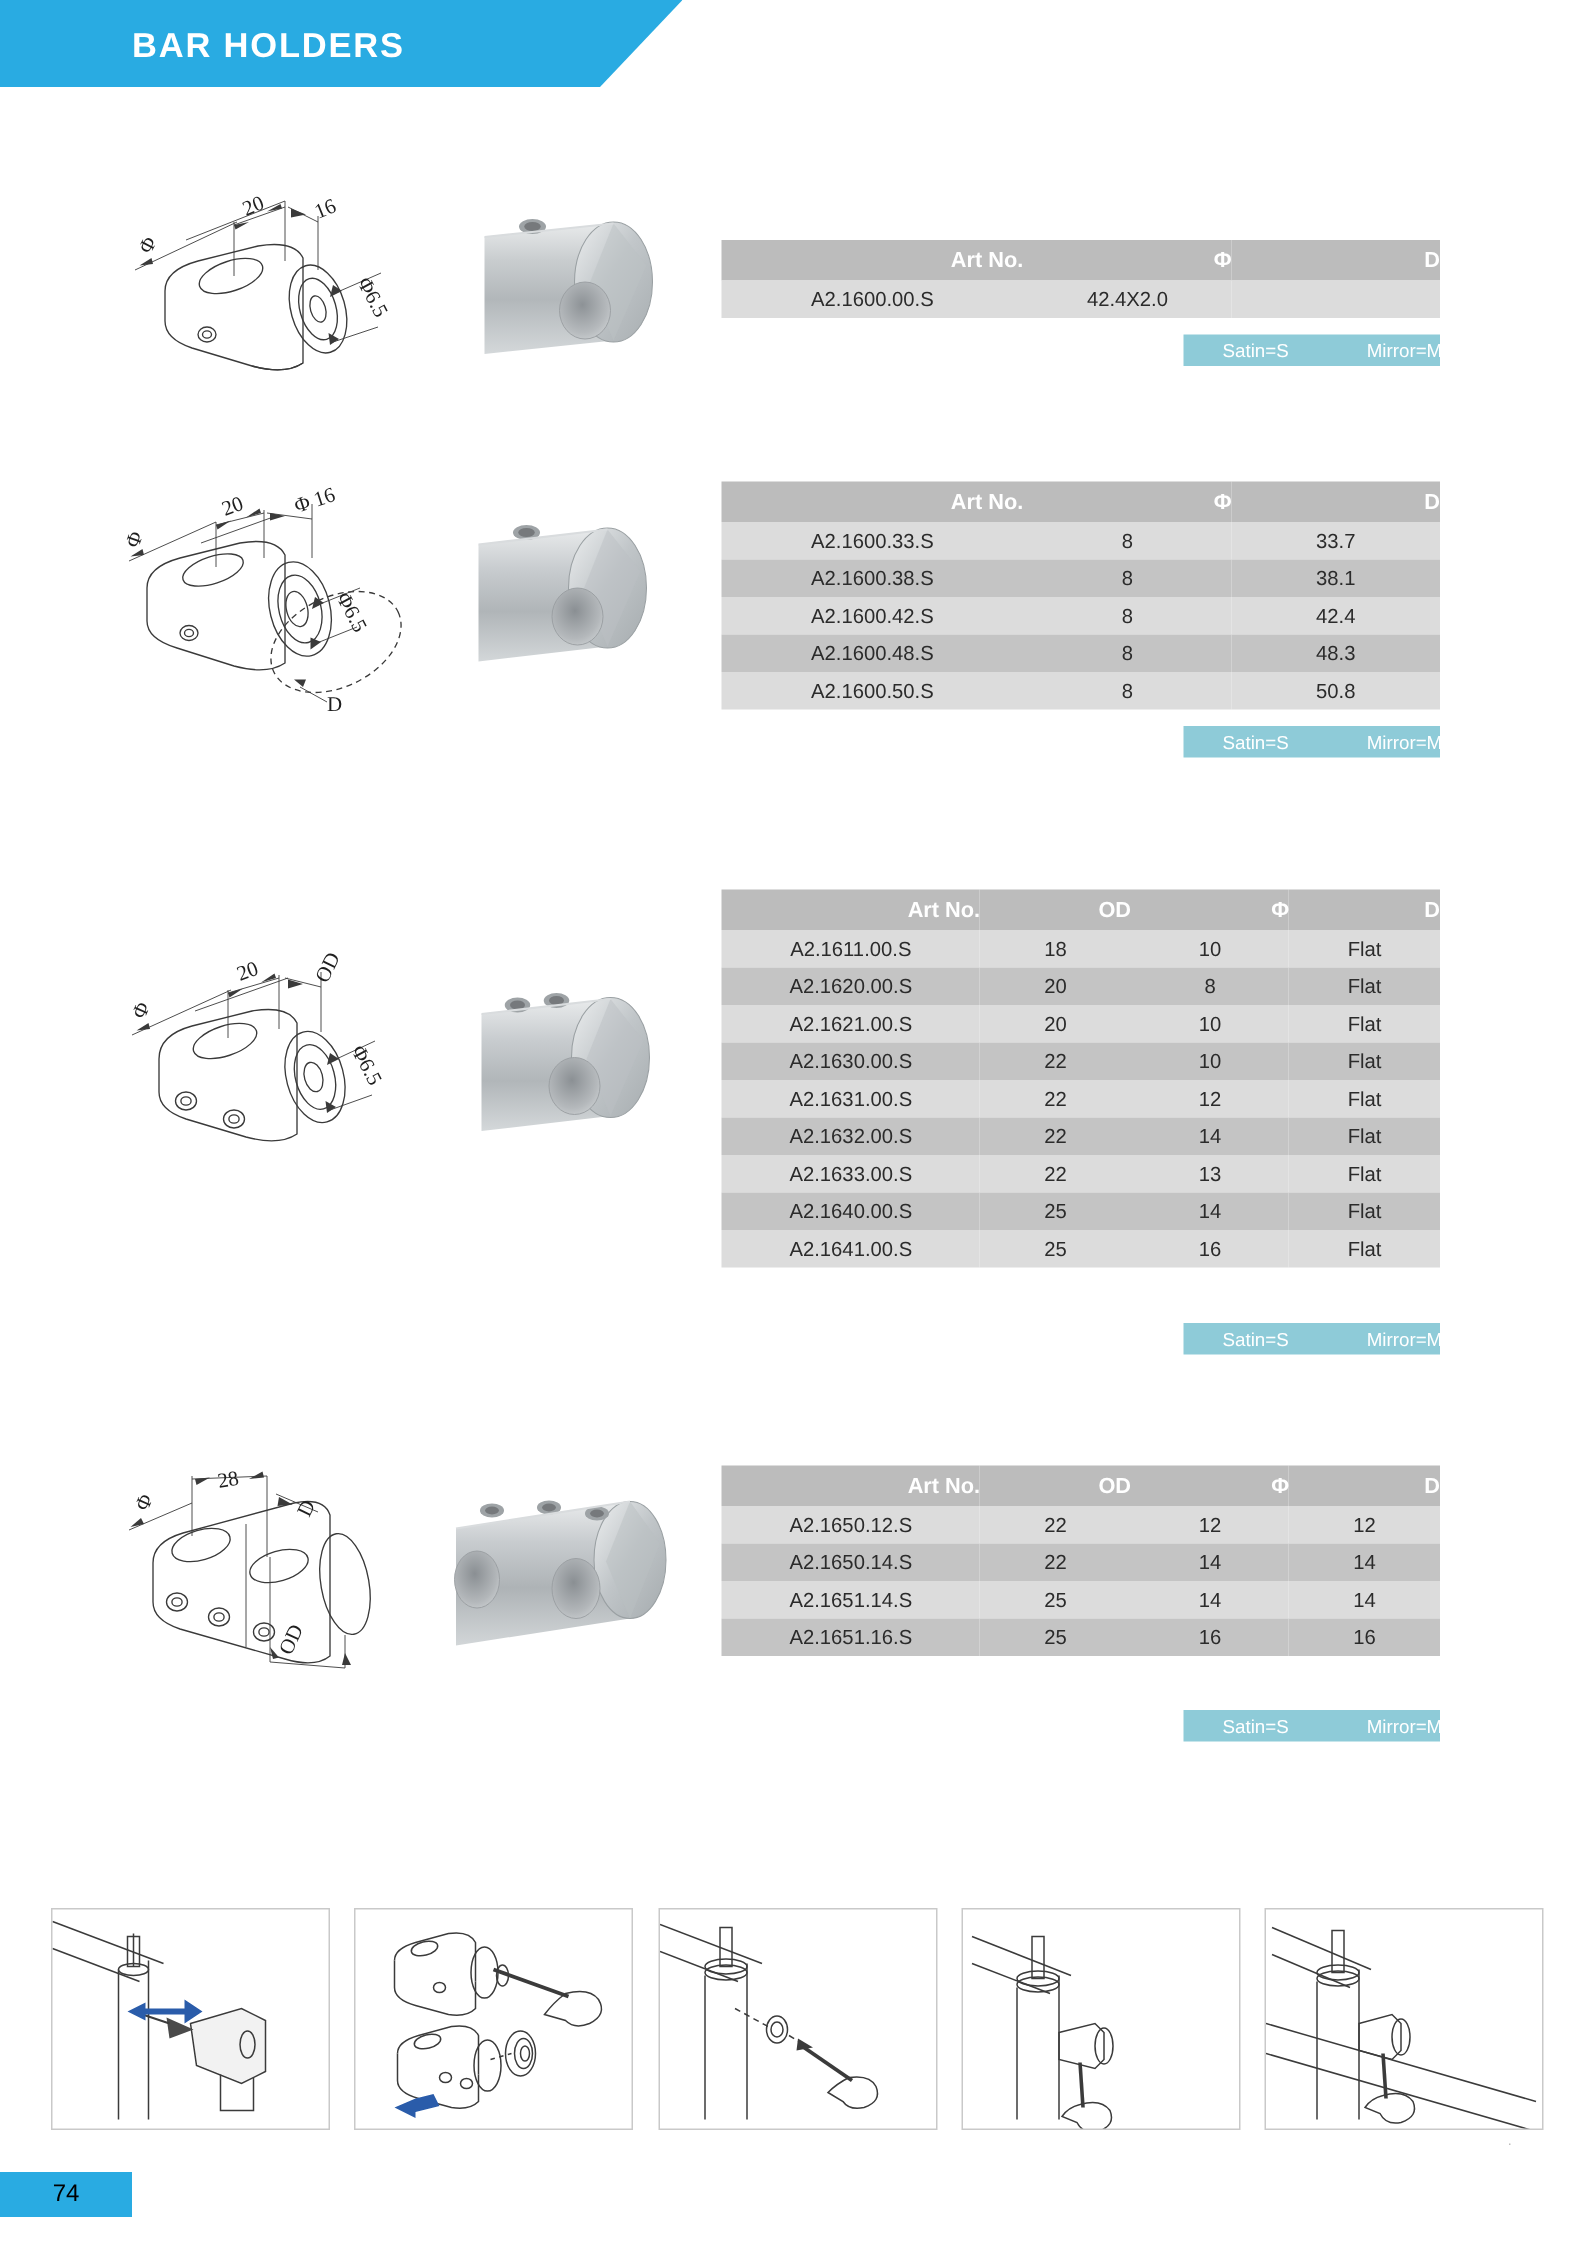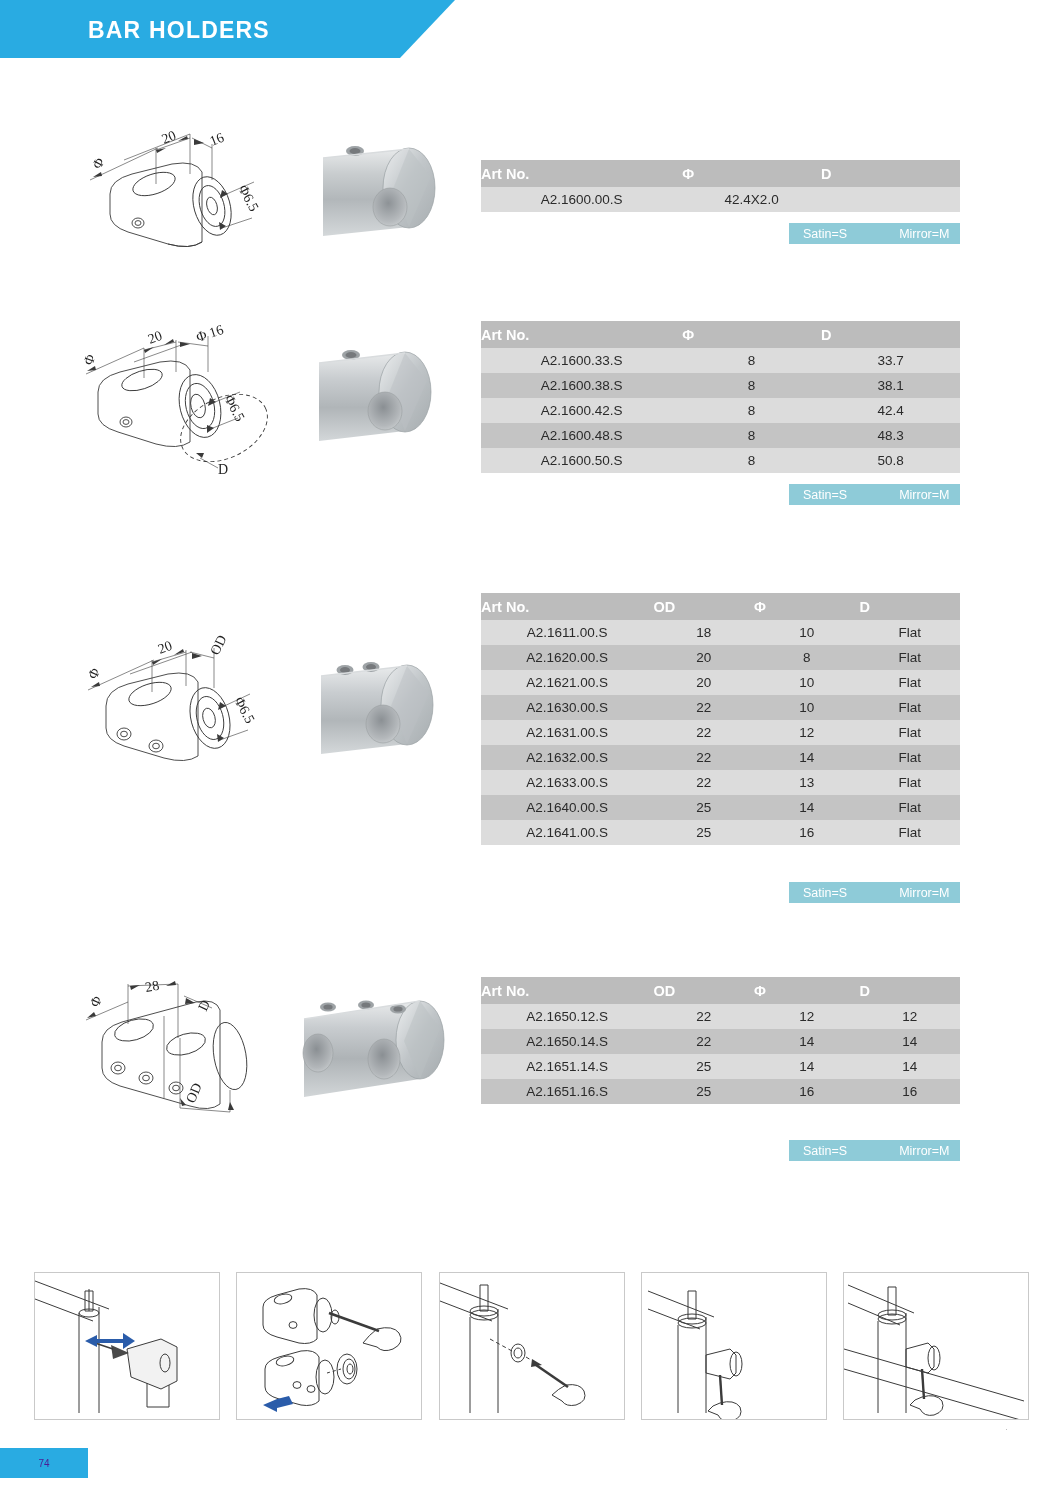--- a/index.html
+++ b/index.html
@@ -54,21 +54,21 @@
     border-collapse: collapse;
     table-layout: fixed;
     font-size: 13.5px;
   }
   .spec-table th {
     background: #bcbcbc;
     color: #ffffff;
     font-weight: bold;
     font-size: 14.5px;
     height: 27px;
-    text-align: left;
+    text-align: right;
     padding: 0;
     margin-top: 41px;
   }
   .spec-table td {
     height: 25px;
     text-align: center;
     padding: 0;
     color: #2b2b2b;
     font-size: 13.5px;
   }
@@ -78,21 +78,21 @@
   .finish-bar {
     position: absolute;
     height: 21px;
     background: #8ecbd8;
     color: #ffffff;
     font-size: 12.5px;
     display: flex;
     align-items: center;
   }
   .finish-bar span { display: inline-block; }
-  .finish-satin { padding-left: 14px; }
+  .finish-satin { padding-left: 14px; margin-left: 12px; }
   .finish-mirror { padding-left: 52px; }
 
   
   .install-row {
     position: absolute;
     left: 34px;
     top: 1272px;
     width: 995px;
     height: 148px;
     display: flex;
@@ -109,22 +109,22 @@
   .install-panel svg { display: block; }
 
   
   .footer-page {
     position: absolute;
     left: 0;
     top: 1448px;
     width: 88px;
     height: 30px;
     background: #29abe2;
-    color: #4c1d95;
-    font-size: 10px;
+    color: #000000;
+    font-size: 16px;
     display: flex;
     align-items: center;
     justify-content: center;
   }
   .footer-url {
     position: absolute;
     left: 106px;
     top: 1525px;
     font-size: 13px;
     color: #9a9a9a;

